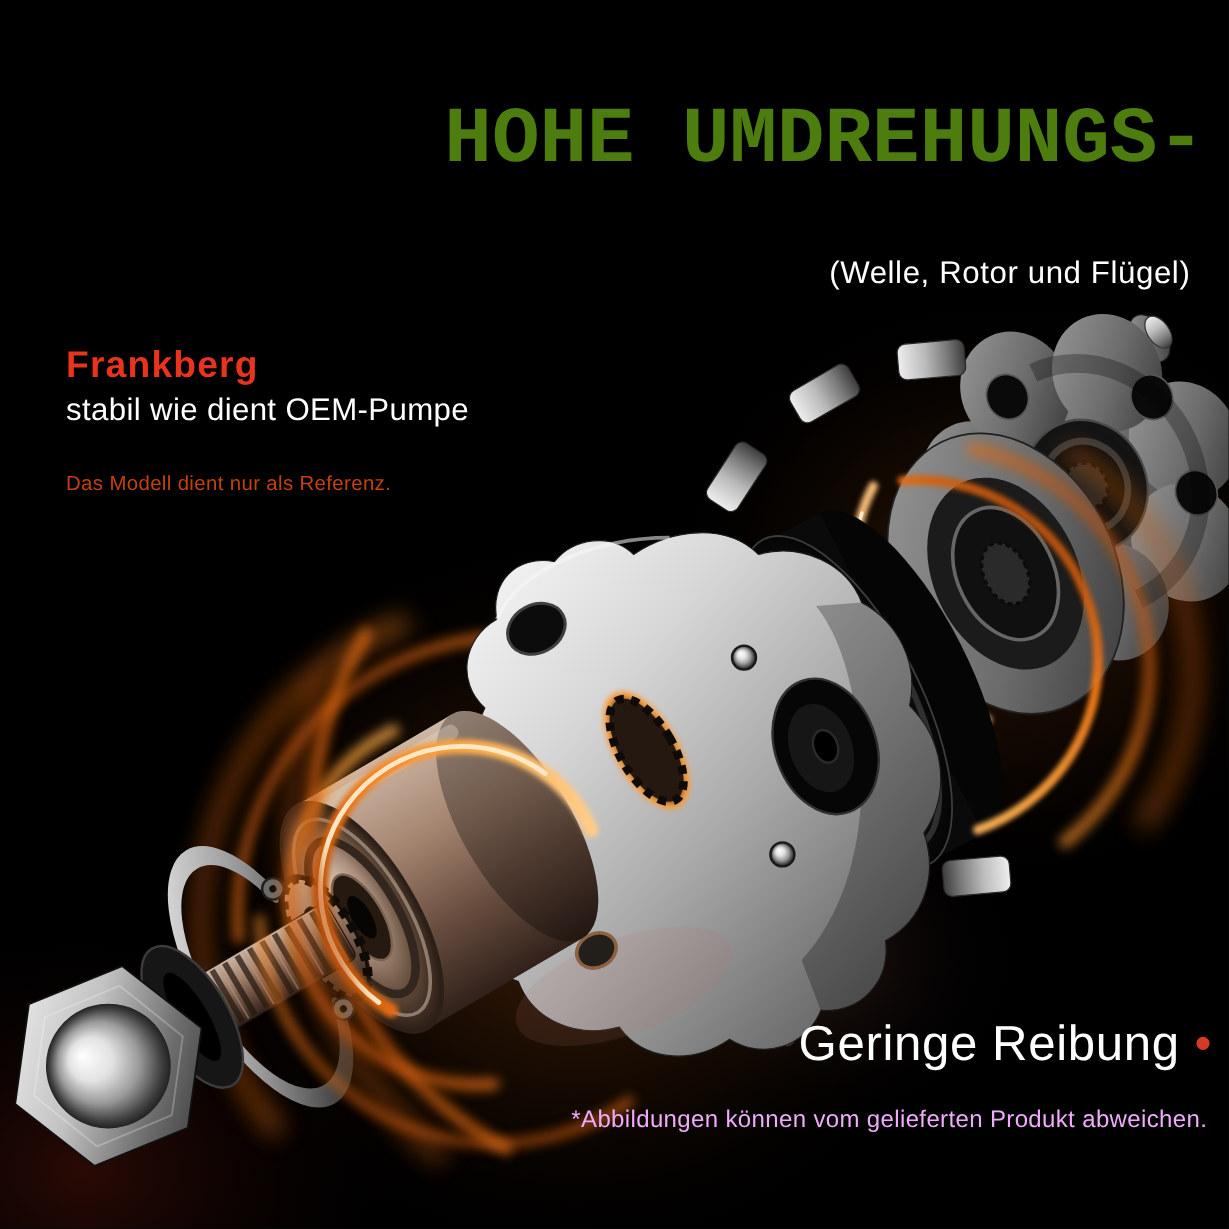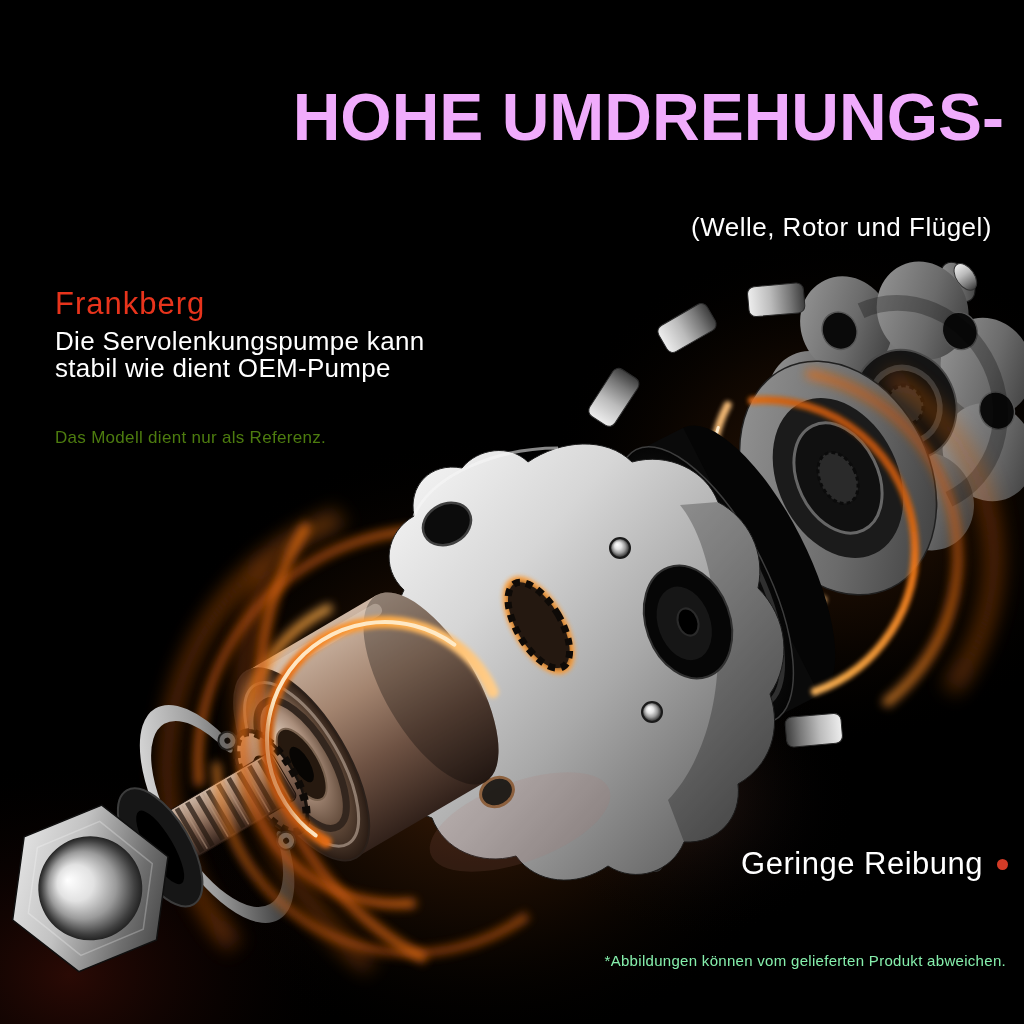--- a/index.html
+++ b/index.html
@@ -5,56 +5,56 @@
   html,body{margin:0;padding:0;background:#111;}
   .stage{
     position:relative;width:1024px;height:1024px;margin:0 auto;
     background:#000;overflow:hidden;
     font-family:"Liberation Sans",sans-serif;
   }
   .artwork{position:absolute;inset:0;}
   
   .title{
     position:absolute;top:86px;right:20px;text-align:right;
-    color:#f0abfc;font-weight:bold;font-size:66px;line-height:62px;
-    letter-spacing:0px;white-space:nowrap;
+    color:#4d7c0f;font-weight:bold;font-size:66px;line-height:62px;
+    letter-spacing:0px;white-space:nowrap;font-family:Liberation Mono, monospace;
   }
   .title span{display:block;}
   .subtitle{
     position:absolute;top:212px;right:32px;
     color:#ffffff;font-size:26px;letter-spacing:.5px;white-space:nowrap;
   }
   
   .brand-name{
     position:absolute;top:286px;left:55px;
-    color:#e8341c;font-size:31px;font-weight:normal;letter-spacing:1px;
+    color:#e8341c;font-size:31px;font-weight:bold;letter-spacing:1px;
   }
   .claim{
     position:absolute;top:328px;left:55px;
     color:#ffffff;font-size:26px;line-height:27px;letter-spacing:.3px;
   }
   .claim span{display:block;}
   .note{
-    position:absolute;top:428px;left:55px;
-    color:#4d7c0f;font-size:17px;letter-spacing:.3px;
+    position:absolute;top:393px;left:55px;
+    color:#c2410c;font-size:17px;letter-spacing:.3px;
   }
   
   .benefits{
     position:absolute;top:846px;right:16px;
     display:flex;flex-direction:column;align-items:flex-end;gap:8px;
   }
   .benefit{
     display:flex;align-items:center;gap:14px;
-    color:#ffffff;font-size:31px;letter-spacing:.5px;white-space:nowrap;
+    color:#ffffff;font-size:41px;letter-spacing:.5px;white-space:nowrap;
   }
   .dot{width:11px;height:11px;border-radius:50%;background:#d23b27;flex:0 0 auto;}
   
   .disclaimer{
-    position:absolute;top:952px;right:18px;
-    color:#86efac;font-size:15px;letter-spacing:.3px;white-space:nowrap;
+    position:absolute;top:922px;right:18px;
+    color:#f0abfc;font-size:20px;letter-spacing:.3px;white-space:nowrap;
   }
 </style>
 </head>
 <body>
 
 <div class="stage">
 
   <svg class="artwork" viewBox="0 0 1024 1024" width="1024" height="1024" aria-hidden="true">
     <defs>
       <radialGradient id="warmGlow">
@@ -334,21 +334,20 @@
 
   <div class="title">
     <span>HOHE UMDREHUNGS-</span>
   </div>
 
   <div class="subtitle">(Welle, Rotor und Flügel)</div>
 
   <div class="brand-name">Frankberg</div>
 
   <div class="claim">
-    <span>Die Servolenkungspumpe kann</span>
     <span>stabil wie dient OEM-Pumpe</span>
   </div>
 
   <div class="note">Das Modell dient nur als Referenz.</div>
 
   <div class="benefits">
     <div class="benefit">
       <span>Geringe Reibung</span>
       <span class="dot"></span>
     </div>

